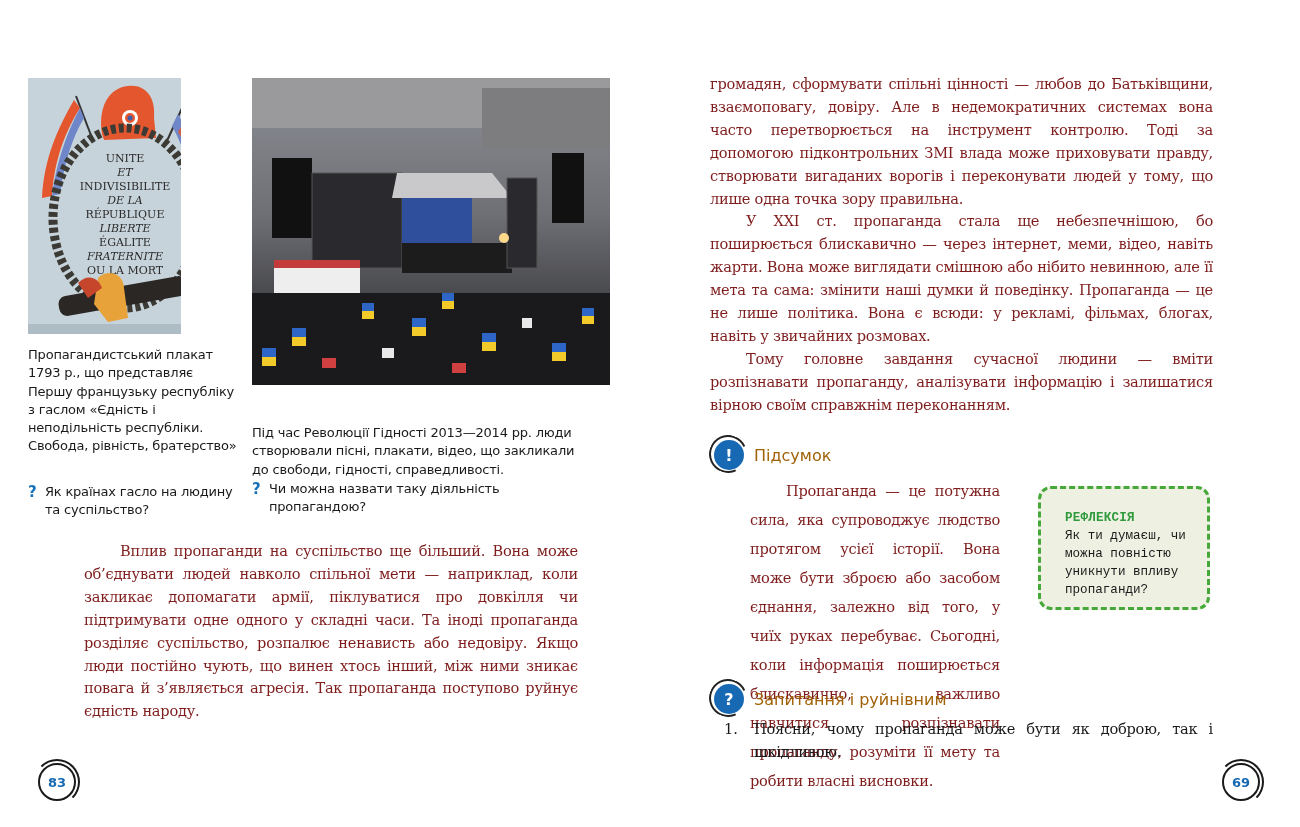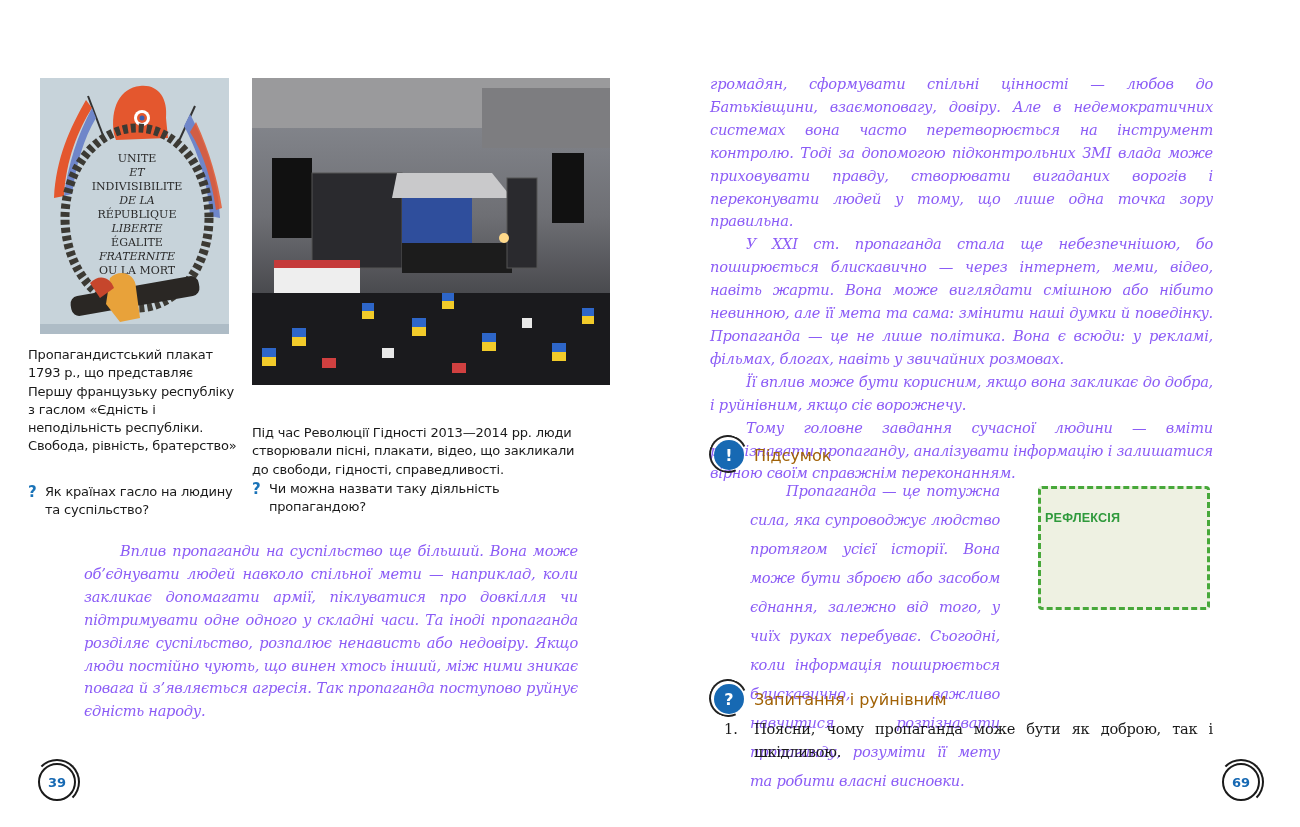--- a/index.html
+++ b/index.html
@@ -4,22 +4,22 @@
 <style>
   html, body { margin: 0; padding: 0; }
   body {
     width: 1300px; height: 827px; background: #ffffff; position: relative; overflow: hidden;
     font-family: "DejaVu Serif", "Liberation Serif", serif; color: #1a1a1a;
   }
   .abs { position: absolute; }
 
   
   .fig-poster {
-    left: 28px; top: 78px; width: 189px; height: 256px;
-    background: #bef264; overflow: hidden; margin-left: 12px;
+    left: 28px; top: 78px; width: 153px; height: 256px;
+    background: #bef264; overflow: hidden;
   }
   .fig-photo {
     left: 252px; top: 78px; width: 358px; height: 307px;
     background: #3a3a3e; overflow: hidden;
   }
 
   
   .caption {
     font-family: "DejaVu Sans", "Liberation Sans", sans-serif;
     font-size: 13px; line-height: 18.3px; color: #1a1a1a;
@@ -32,21 +32,21 @@
     color: #1a73b8; font-weight: bold; font-size: 15px; width: 17px; flex: none;
     font-family: "DejaVu Sans", "Liberation Sans", sans-serif; line-height: 18px;
   }
   .q1 { left: 28px; top: 483px; width: 210px; }
   .q2 { left: 252px; top: 480px; width: 320px; }
 
   
   .body-text {
     font-family: "DejaVu Serif", "Liberation Serif", serif;
     font-size: 14.6px; line-height: 22.9px; text-align: justify;
-    letter-spacing: -0.25px; color: #8b5cf6; font-style: italic;
+    letter-spacing: -0.25px; color: #7f1d1d;
   }
   .body-text p { margin: 0; text-indent: 36px; }
   .left-body { left: 84px; top: 540px; width: 494px; }
   .right-body { left: 710px; top: 73px; width: 503px; }
 
   
   .sec-head { display: flex; align-items: center; }
   .sec-icon {
     width: 30px; height: 30px; border-radius: 50%; background: #1769b3; color: #fff;
     display: flex; align-items: center; justify-content: center; position: relative;
@@ -66,23 +66,23 @@
 
   .summary-text {
     left: 750px; top: 476px; width: 250px;
     font-size: 14.6px; line-height: 29px; text-align: justify; letter-spacing: -0.25px;
   }
   .summary-text p { margin: 0; text-indent: 36px; }
 
   
   .reflect {
     left: 1038px; top: 486px; width: 172px; height: 124px; box-sizing: border-box;
-    border: 3px dashed #47a83a; border-radius: 4px; background: #eef1e2;
-    padding: 20px 0 0 4px;
-    font-family: Liberation Sans, sans-serif; font-size: 12.6px; line-height: 18px;
+    border: 3px dashed #47a83a; border-radius: 13px; background: #eef1e2;
+    padding: 20px 0 0 24px;
+    font-family: Liberation Mono, monospace; font-size: 12.6px; line-height: 18px;
   }
   .reflect-title { color: #2f9a3c; font-weight: bold; letter-spacing: 0.2px; }
   .reflect-text { color: #1a1a1a; }
 
   
   .task { left: 724px; top: 718px; width: 489px; display: flex; }
   .task-num { width: 30px; flex: none; font-size: 14.6px; line-height: 22.9px; }
   .task-text { font-size: 14.6px; line-height: 22.9px; text-align: justify; letter-spacing: -0.25px; }
 
   
@@ -200,39 +200,39 @@
 <div class="abs caption cap2">Під час Революції Гідності 2013—2014 рр. люди створювали пісні, плакати, відео, що закликали до свободи, гідності, справедливості.</div>
 <div class="q-row caption q2">
   <span class="q-mark">?</span>
   <span>Чи можна назвати таку діяльність пропагандою?</span>
 </div>
 
 <div class="abs body-text left-body">
   <p>Вплив пропаганди на суспільство ще більший. Вона може об’єднувати людей навколо спільної мети — наприклад, коли закликає допомагати армії, піклуватися про довкілля чи підтримувати одне одного у складні часи. Та іноді пропаганда розділяє суспільство, розпалює ненависть або недовіру. Якщо люди постійно чують, що винен хтось інший, між ними зникає повага й з’являється агресія. Так пропаганда поступово руйнує єдність народу.</p>
 </div>
 
-<div class="abs pgnum pg-left">39</div>
+<div class="abs pgnum pg-left">83</div>
 
 <div class="abs body-text right-body">
   <p style="text-indent:0">громадян, сформувати спільні цінності — любов до Батьківщини, взаємоповагу, довіру. Але в недемократичних системах вона часто перетворюється на інструмент контролю. Тоді за допомогою підконтрольних ЗМІ влада може приховувати правду, створювати вигаданих ворогів і переконувати людей у тому, що лише одна точка зору правильна.</p>
   <p>У XXI ст. пропаганда стала ще небезпечнішою, бо поширюється блискавично — через інтернет, меми, відео, навіть жарти. Вона може виглядати смішною або нібито невинною, але її мета та сама: змінити наші думки й поведінку. Пропаганда — це не лише політика. Вона є всюди: у рекламі, фільмах, блогах, навіть у звичайних розмовах.</p>
-  <p>Її вплив може бути корисним, якщо вона закликає до добра, і руйнівним, якщо сіє ворожнечу.</p>
   <p>Тому головне завдання сучасної людини — вміти розпізнавати пропаганду, аналізувати інформацію і залишатися вірною своїм справжнім переконанням.</p>
 </div>
 
 <div class="abs sec-head summary-head">
   <span class="sec-icon">!</span>
   <span class="sec-title">Підсумок</span>
 </div>
 <div class="abs body-text summary-text">
   <p>Пропаганда — це потужна сила, яка супроводжує людство протягом усієї історії. Вона може бути зброєю або засобом єднання, залежно від того, у чиїх руках перебуває. Сьогодні, коли інформація поширюється блискавично, важливо навчитися розпізнавати пропаганду, розуміти її мету та робити власні висновки.</p>
 </div>
 
 <div class="abs reflect">
   <div class="reflect-title">РЕФЛЕКСІЯ</div>
+  <div class="reflect-text">Як ти думаєш, чи можна повністю уникнути впливу пропаганди?</div>
 </div>
 
 <div class="abs sec-head questions-head">
   <span class="sec-icon">?</span>
   <span class="sec-title">Запитання і руйнівним</span>
 </div>
 <div class="abs task">
   <span class="task-num">1.</span>
   <span class="task-text">Поясни, чому пропаганда може бути як доброю, так і шкідливою.</span>
 </div>

